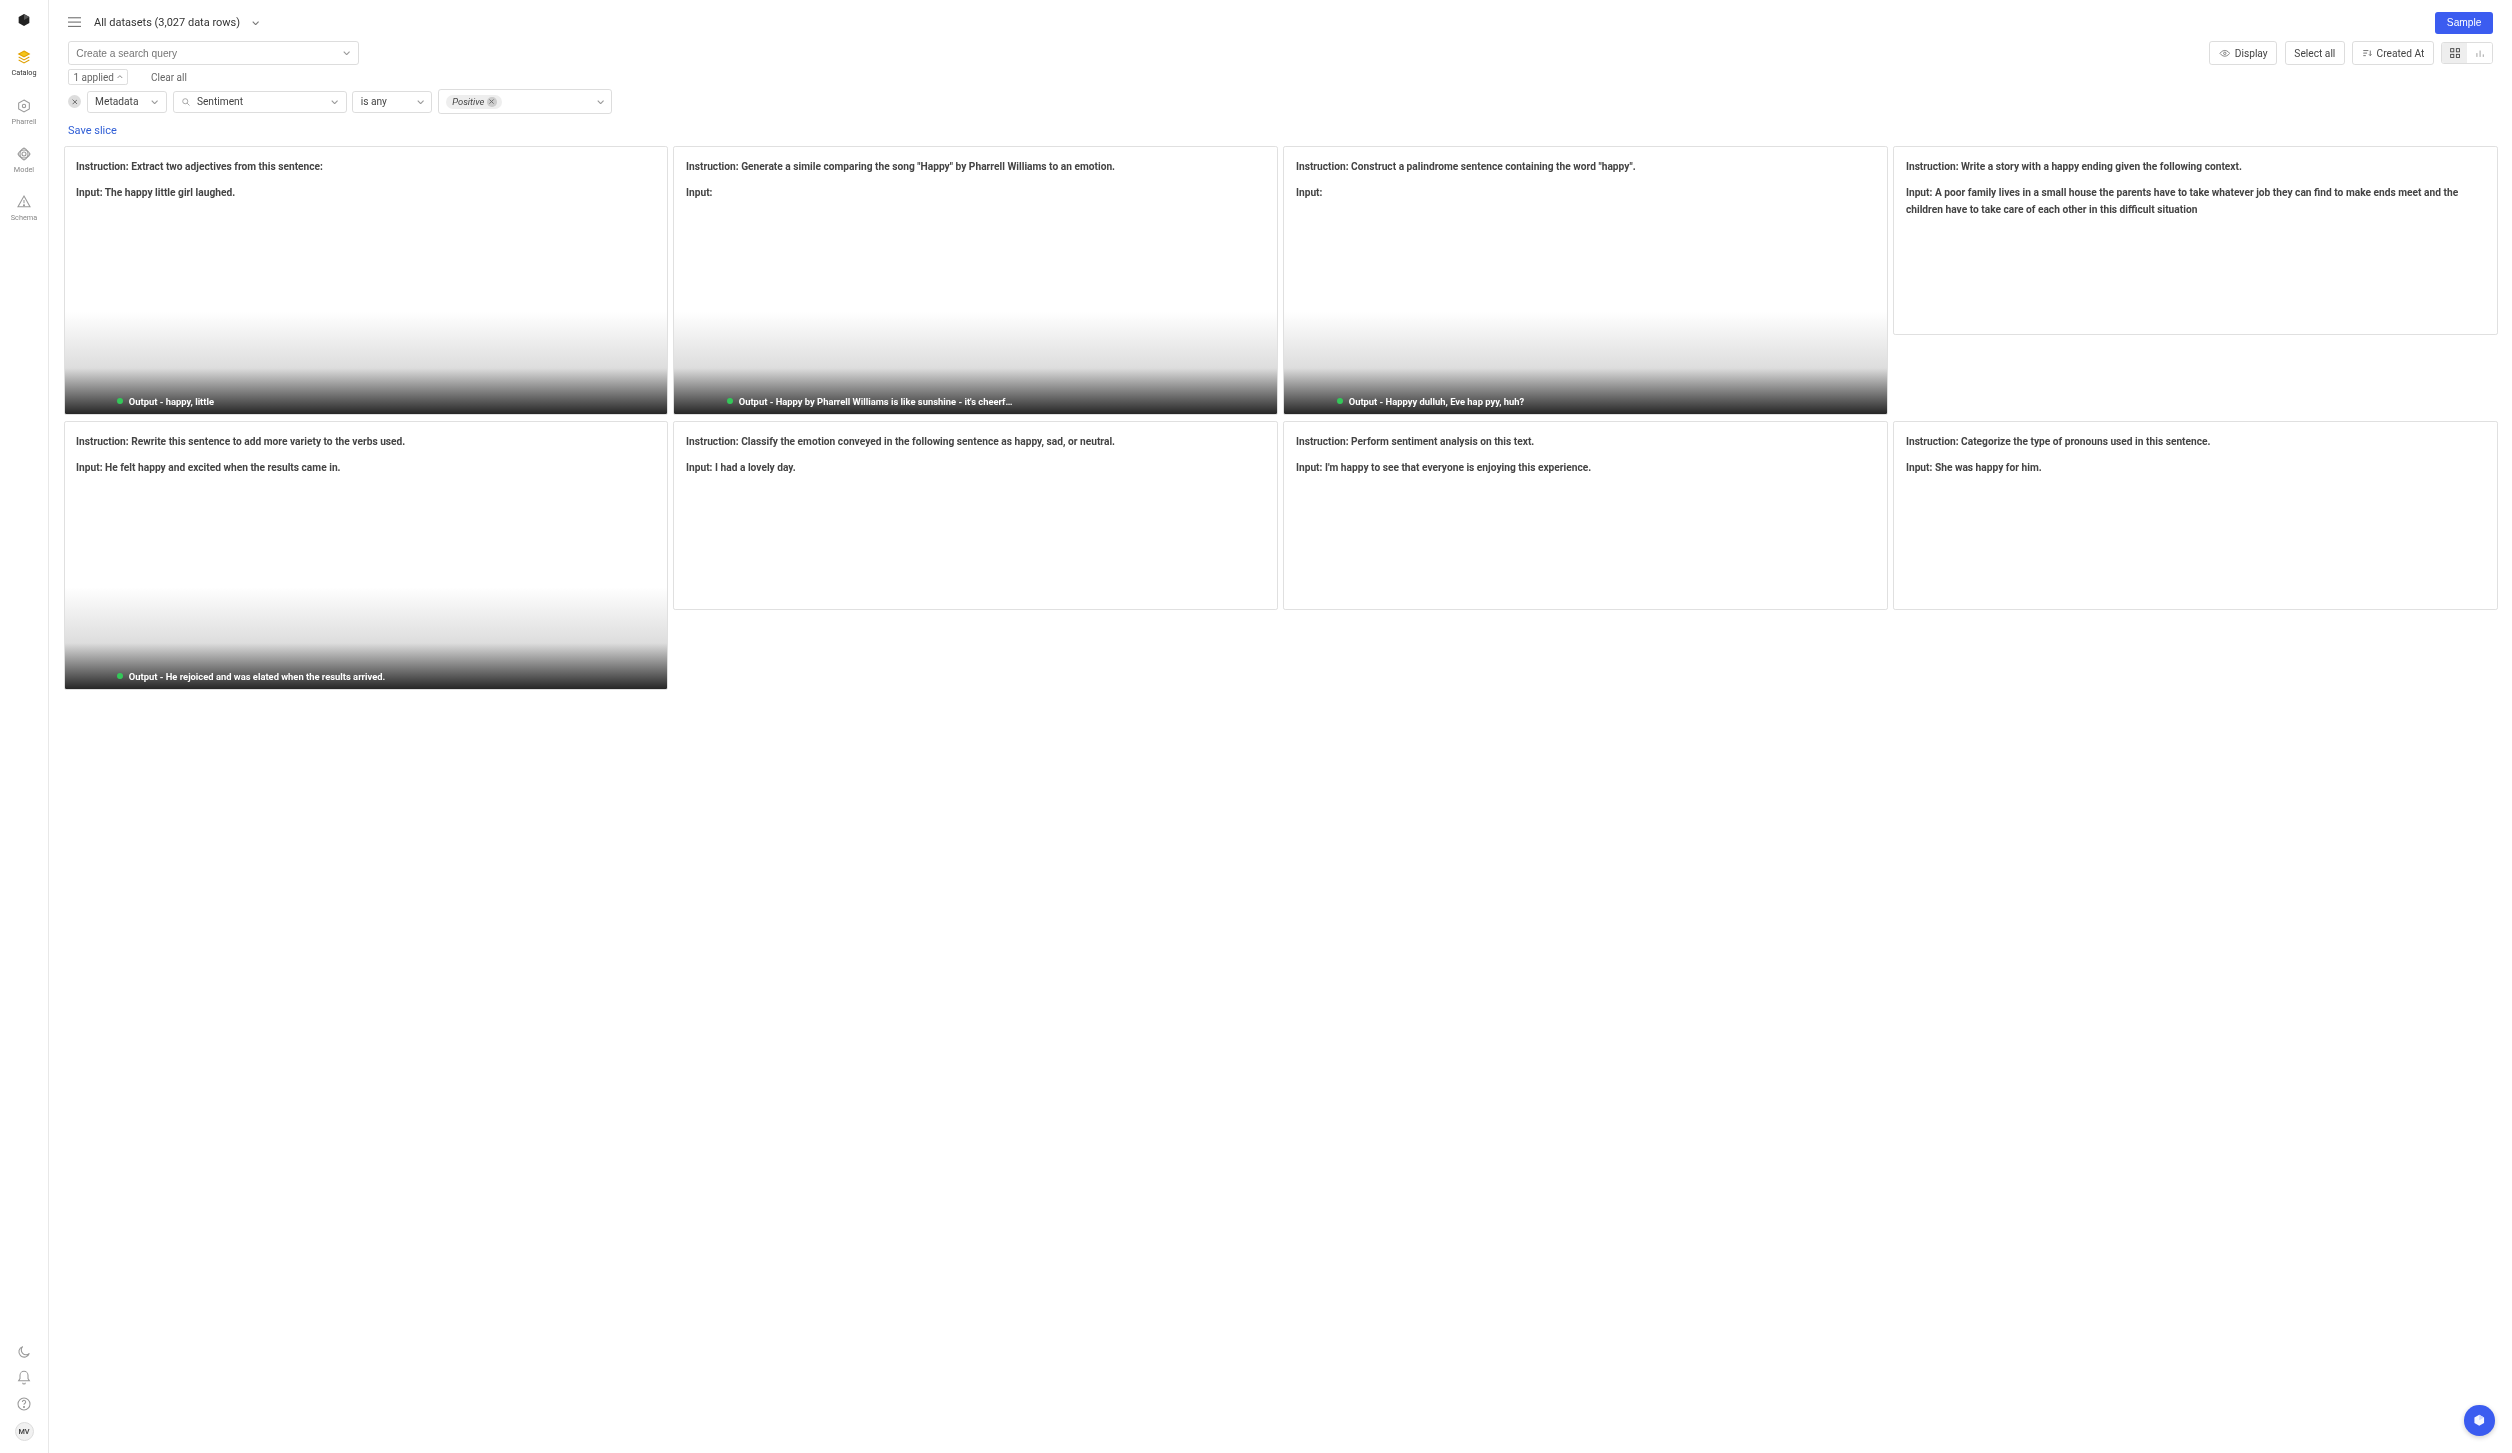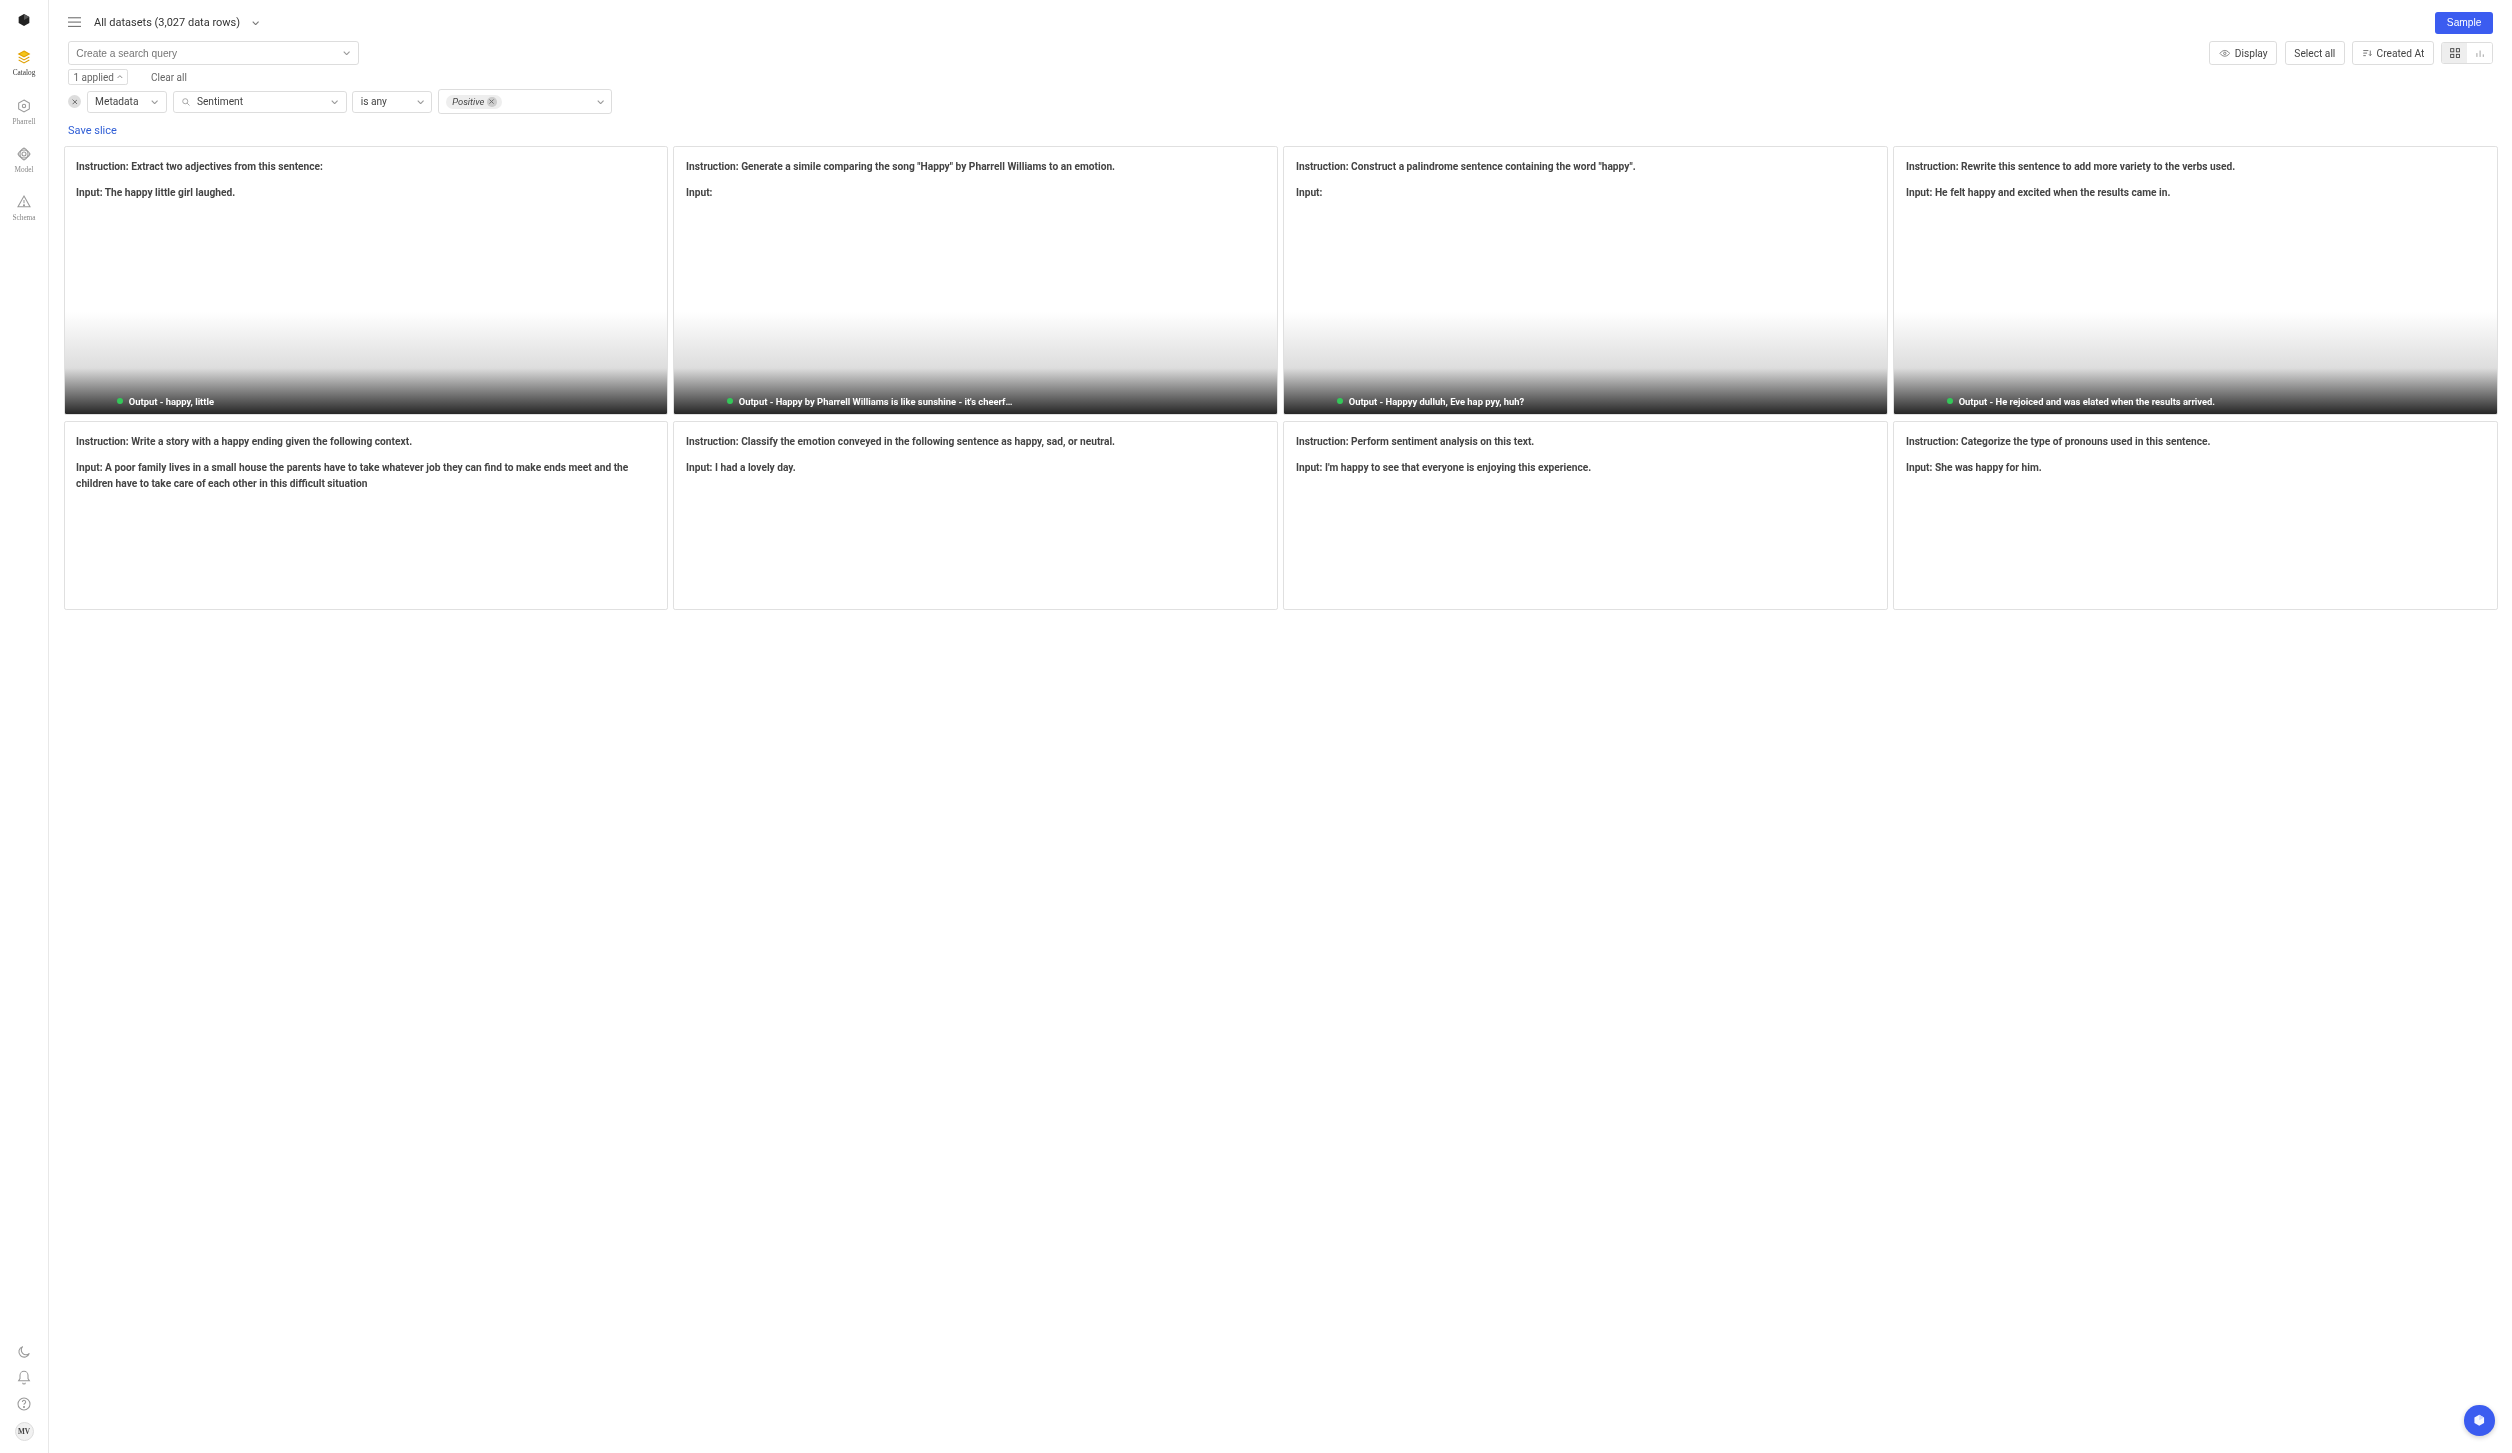--- a/index.html
+++ b/index.html
@@ -1,18 +1,18 @@
 <!DOCTYPE html>
 <html style="font-size:11.6px"><head>
 <meta charset="utf-8">
 <style>
 *{box-sizing:border-box;margin:0;padding:0;}
 body{font-family:-apple-system,BlinkMacSystemFont,"Segoe UI",Roboto,Helvetica,Arial,sans-serif;font-size:10.2px;color:#333;background:#fff;overflow:hidden;}
 .app{display:flex;height:100vh;}
-.sidebar{width:49px;min-width:49px;border-right:0.7px solid #e8e8e8;display:flex;flex-direction:column;align-items:center;padding-top:11.6px;background:#fff;font-family:Liberation Serif, serif;}
+.sidebar{width:49px;min-width:49px;border-right:0.7px solid #e8e8e8;display:flex;flex-direction:column;align-items:center;padding-top:11.6px;background:#fff;}
 .logo{width:16px;height:16px;margin-bottom:19px;}
 .nav-items{display:flex;flex-direction:column;align-items:center;gap:14.5px;flex:1;}
 .nav-item{display:flex;flex-direction:column;align-items:center;gap:2.9px;cursor:pointer;color:#888;font-size:7.3px;width:100%;padding:2.9px 0;}
 .nav-item.active{color:#333;}
 .nav-item.active .nav-icon svg{stroke:#e0a000;}
 .nav-item.active .nav-icon .catalog-fill{fill:#f5c518;}
 .nav-icon{width:16px;height:16px;display:flex;align-items:center;justify-content:center;}
 .sidebar-bottom{display:flex;flex-direction:column;align-items:center;gap:10.2px;padding-bottom:11.6px;}
 .sidebar-bottom .nav-icon{cursor:pointer;color:#888;}
 .avatar{width:19px;height:19px;border-radius:50%;background:#f1f1f1;display:flex;align-items:center;justify-content:center;font-size:7.3px;font-weight:600;color:#444;border:0.7px solid #ddd;}
@@ -279,35 +279,35 @@
         <div class="card">
           <div class="card-body">
             <div class="block">Instruction: Construct a palindrome sentence containing the word "happy".</div>
             <div class="block">Input:</div>
           </div>
           <div class="card-footer">
             <div class="status-dot"></div>
             <div class="card-footer-text">Output - Happyy dulluh, Eve hap pyy, huh?</div>
           </div>
         </div>
+        <div class="card partial">
+          <div class="card-body">
+            <div class="block">Instruction: Write a story with a happy ending given the following context.</div>
+            <div class="block">Input: A poor family lives in a small house the parents have to take whatever job they can find to make ends meet and the children have to take care of each other in this difficult situation</div>
+          </div>
+        </div>
+
         <div class="card">
           <div class="card-body">
             <div class="block">Instruction: Rewrite this sentence to add more variety to the verbs used.</div>
             <div class="block">Input: He felt happy and excited when the results came in.</div>
           </div>
           <div class="card-footer">
             <div class="status-dot"></div>
             <div class="card-footer-text">Output - He rejoiced and was elated when the results arrived.</div>
-          </div>
-        </div>
-
-        <div class="card partial">
-          <div class="card-body">
-            <div class="block">Instruction: Write a story with a happy ending given the following context.</div>
-            <div class="block">Input: A poor family lives in a small house the parents have to take whatever job they can find to make ends meet and the children have to take care of each other in this difficult situation</div>
           </div>
         </div>
         <div class="card partial">
           <div class="card-body">
             <div class="block">Instruction: Classify the emotion conveyed in the following sentence as happy, sad, or neutral.</div>
             <div class="block">Input: I had a lovely day.</div>
           </div>
         </div>
         <div class="card partial">
           <div class="card-body">

